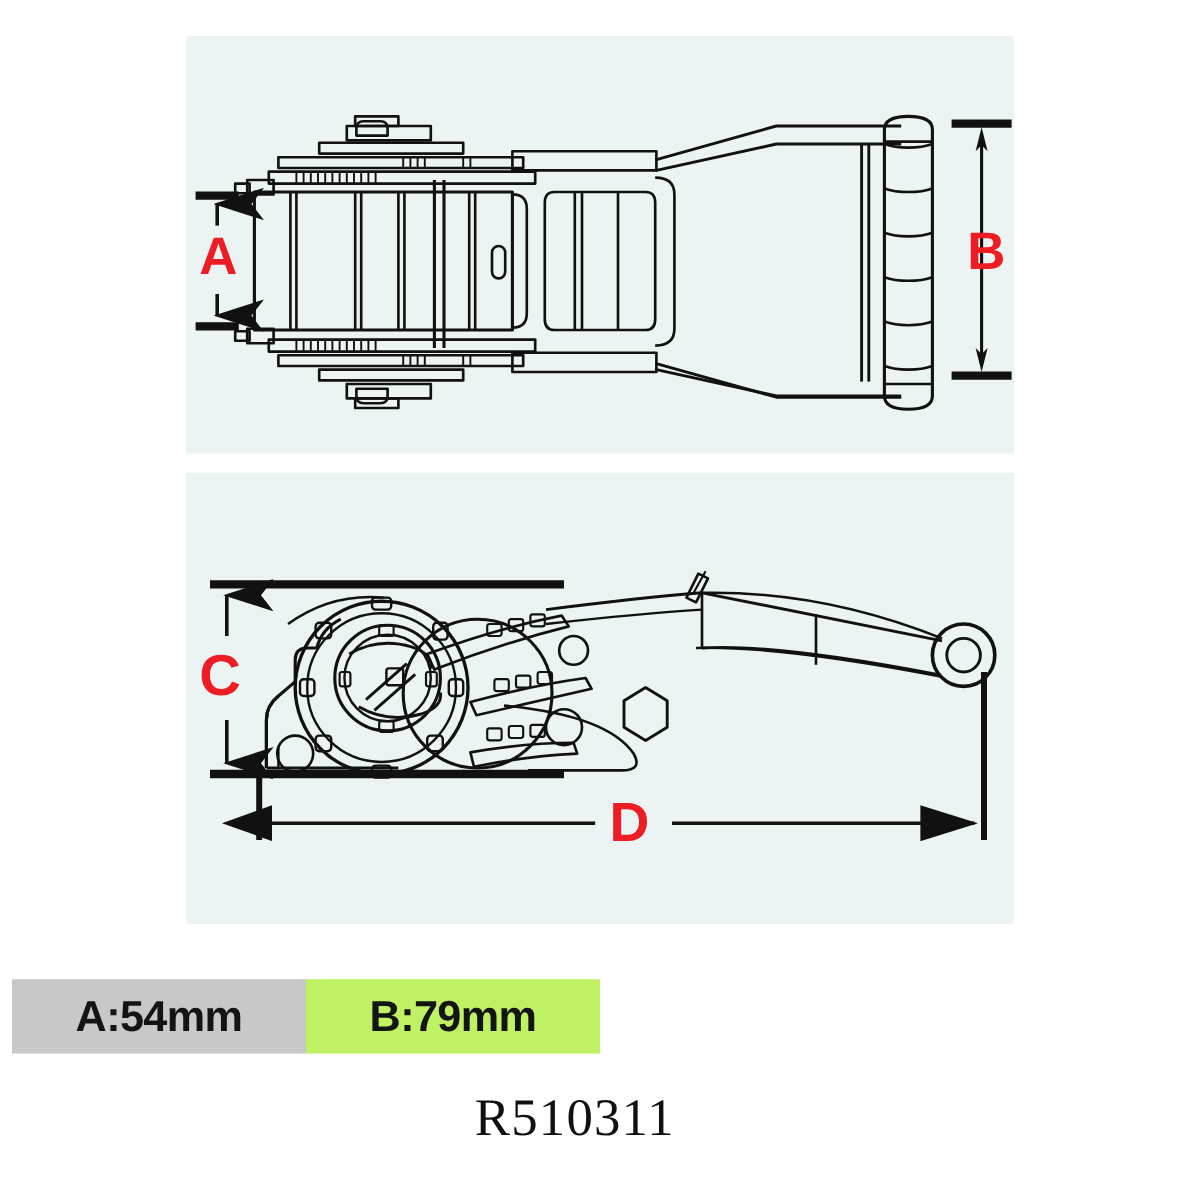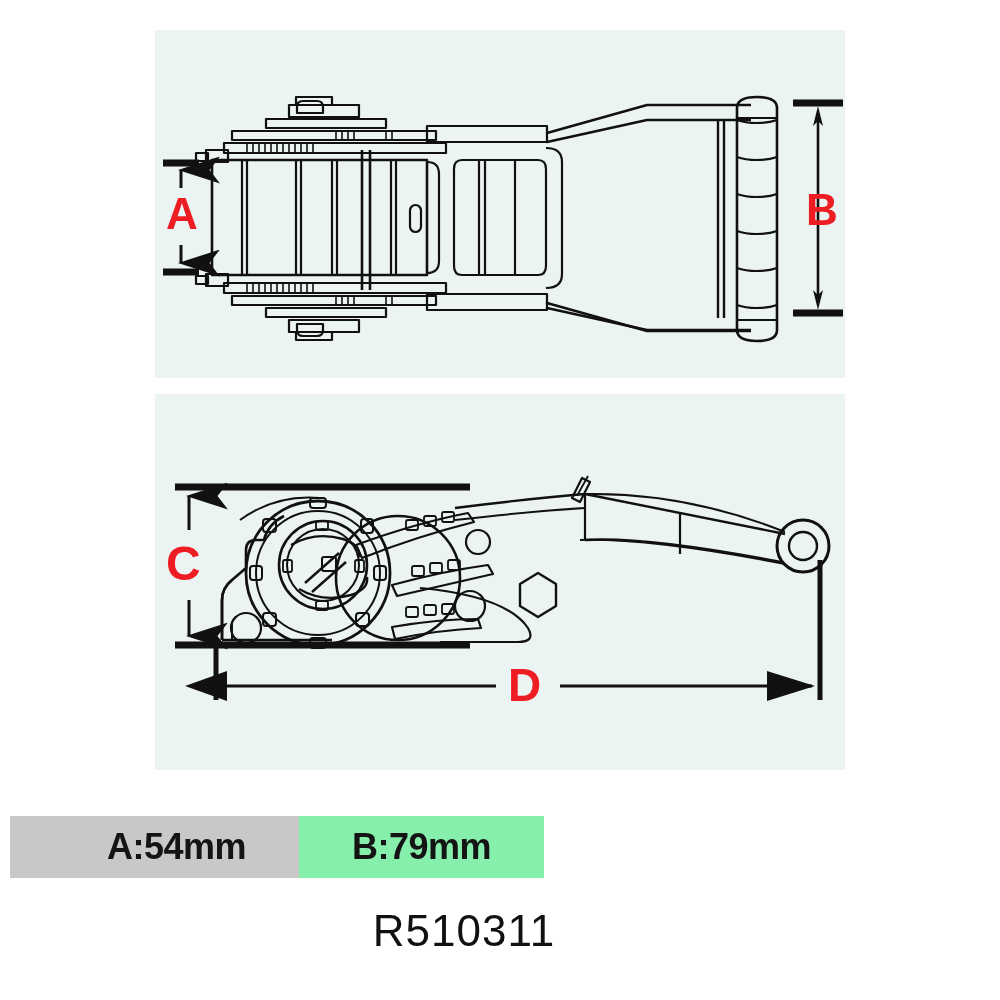--- a/index.html
+++ b/index.html
@@ -51,32 +51,33 @@
     height: 100%;
     display: flex;
     align-items: center;
     justify-content: center;
     font-size: 36px;
     font-weight: bold;
     color: #141414;
     letter-spacing: -0.5px;
     font-family: "Liberation Sans", sans-serif;
   }
-  .seg-light { background: #c8c8c8; padding-left: 44px; }
-  .seg-dark  { background: #86efac; }
+  .seg-light { background: #c8c8c8; }
+  .seg-dark  { background: #bef264; }
   #part-number {
     position: absolute;
     left: 0;
     top: 906px;
     width: 928px;
     text-align: center;
     font-size: 44px;
     color: #111111;
-    font-family: Liberation Sans, sans-serif;
+    font-family: Liberation Serif, serif;
     letter-spacing: 1px;
+    padding-left: 15px;
   }
   .dimlabel {
     position: absolute;
     color: #ee1c23;
     font-weight: bold;
     font-family: "Liberation Sans", sans-serif;
     line-height: 1;
   }
   #label-a { left: 166px; top: 192px; font-size: 44px; }
   #label-b { left: 806px; top: 188px; font-size: 44px; }

